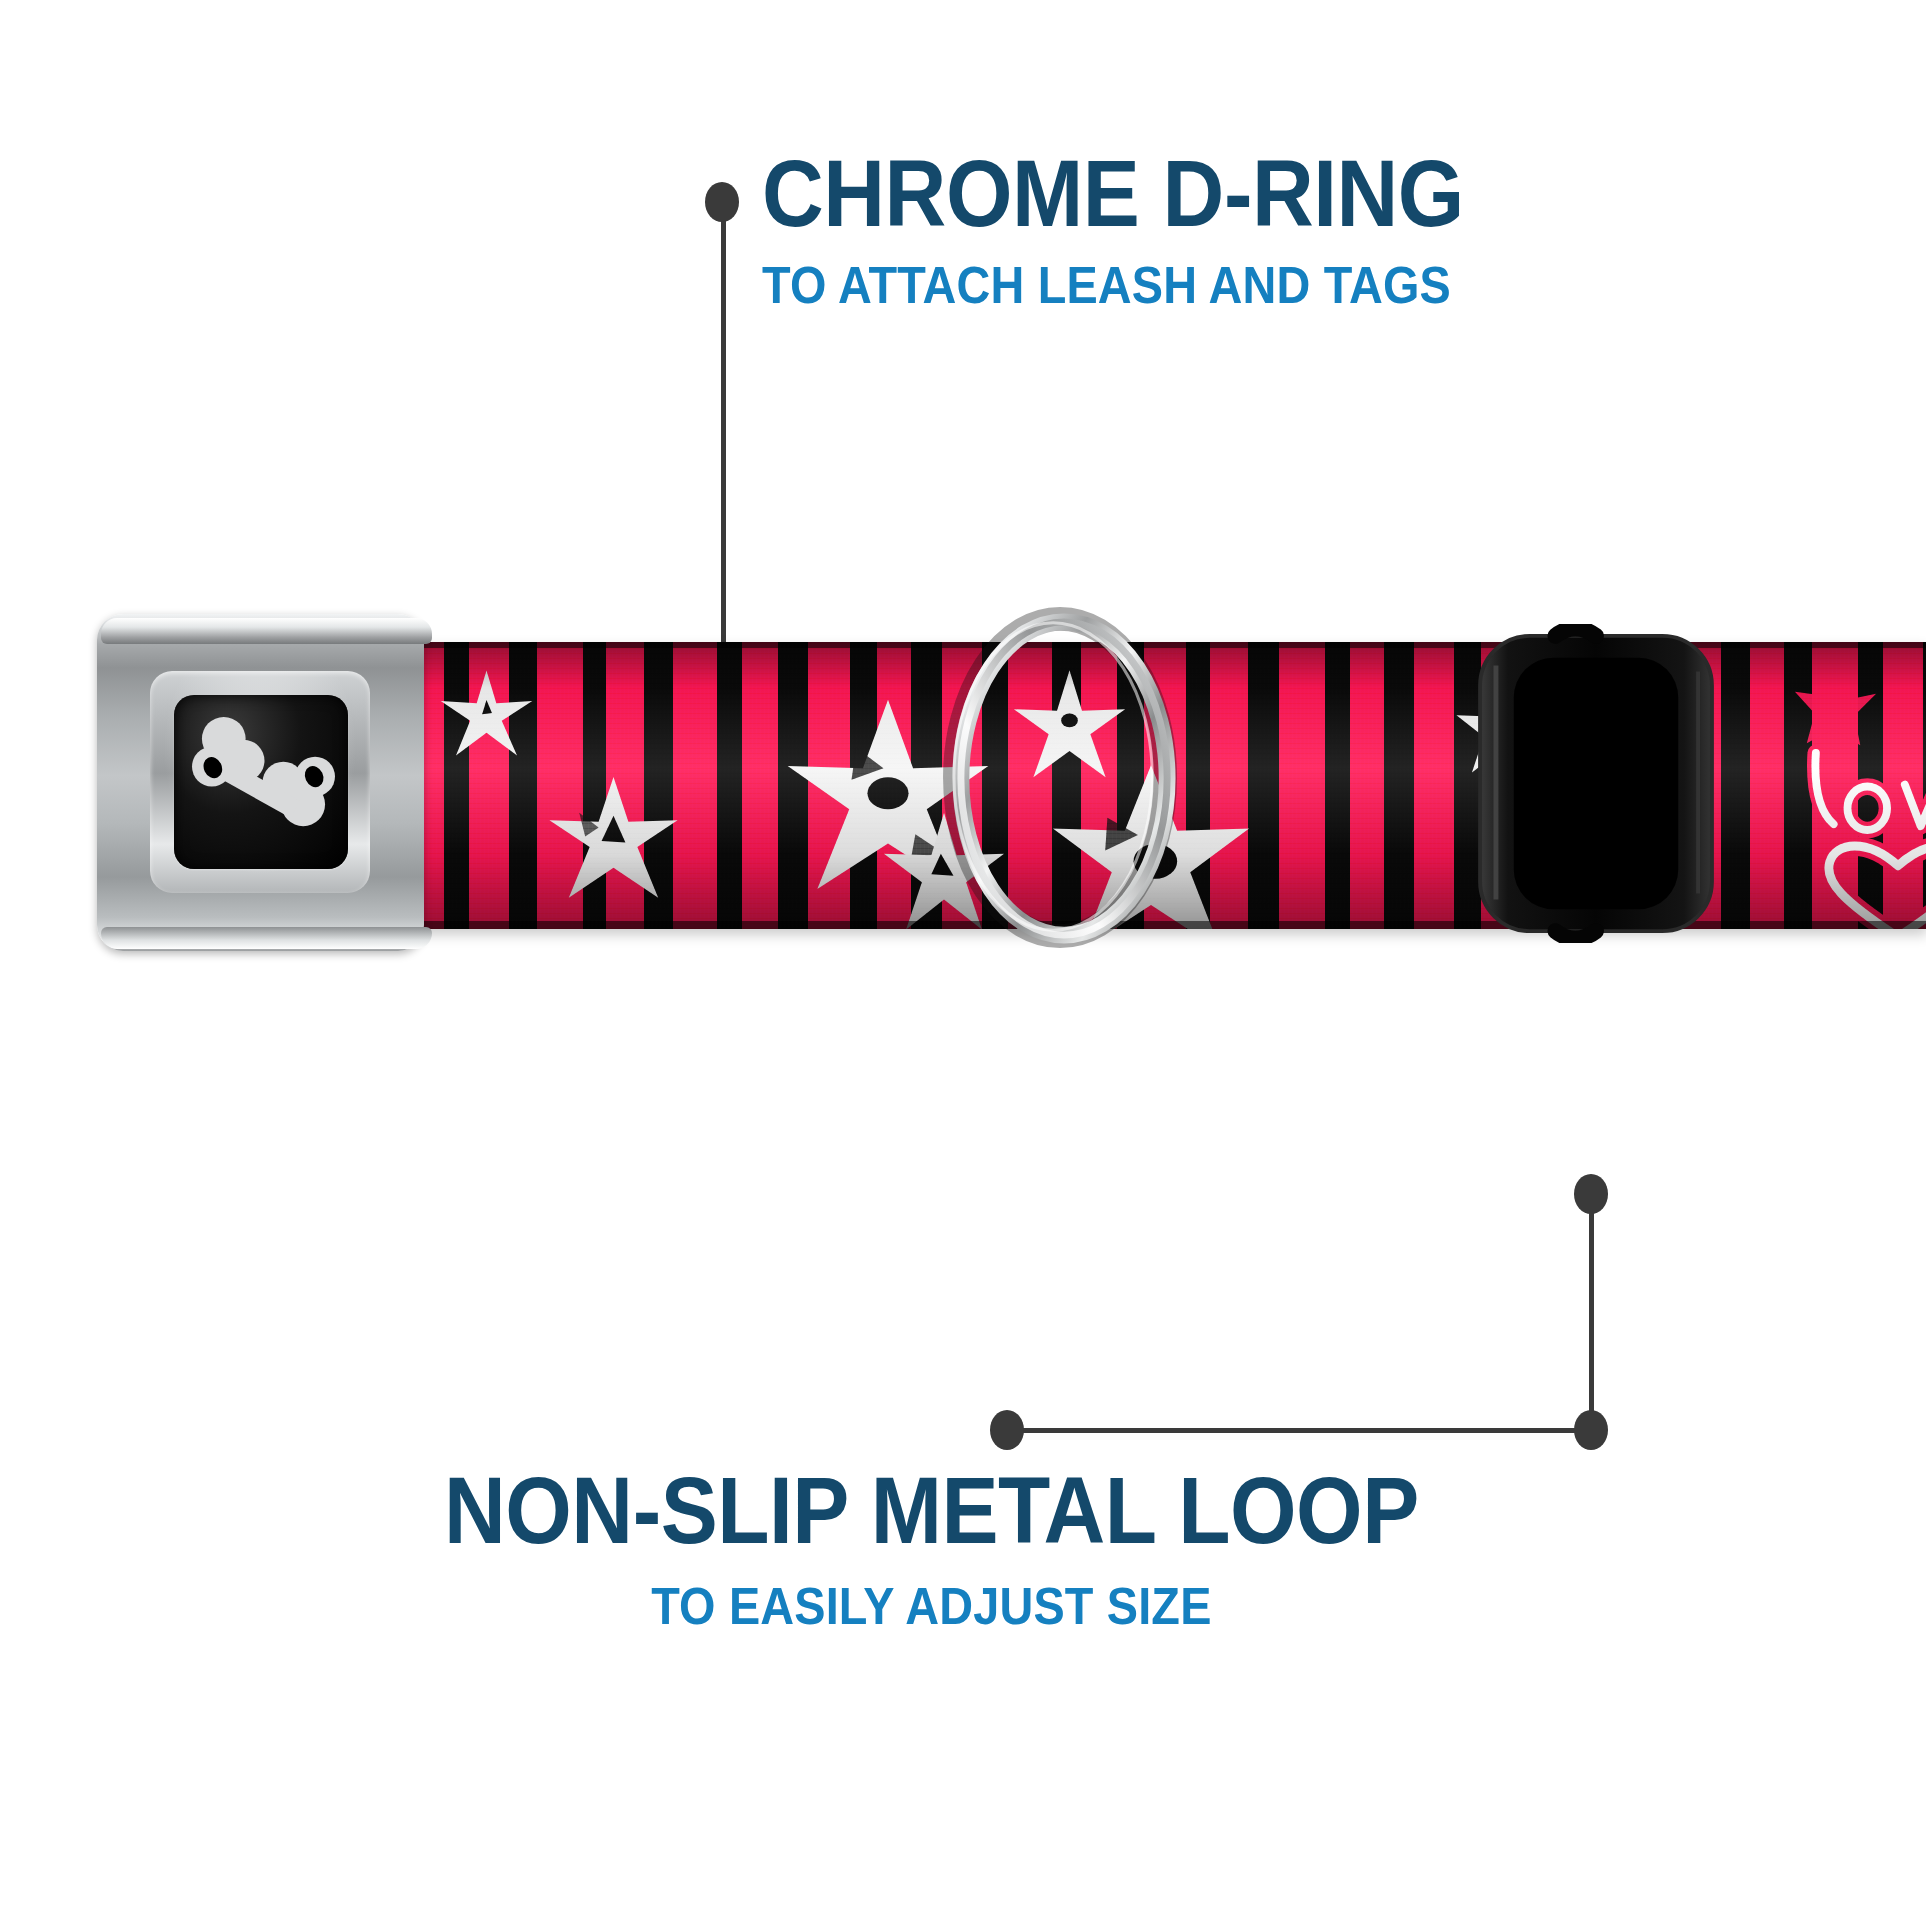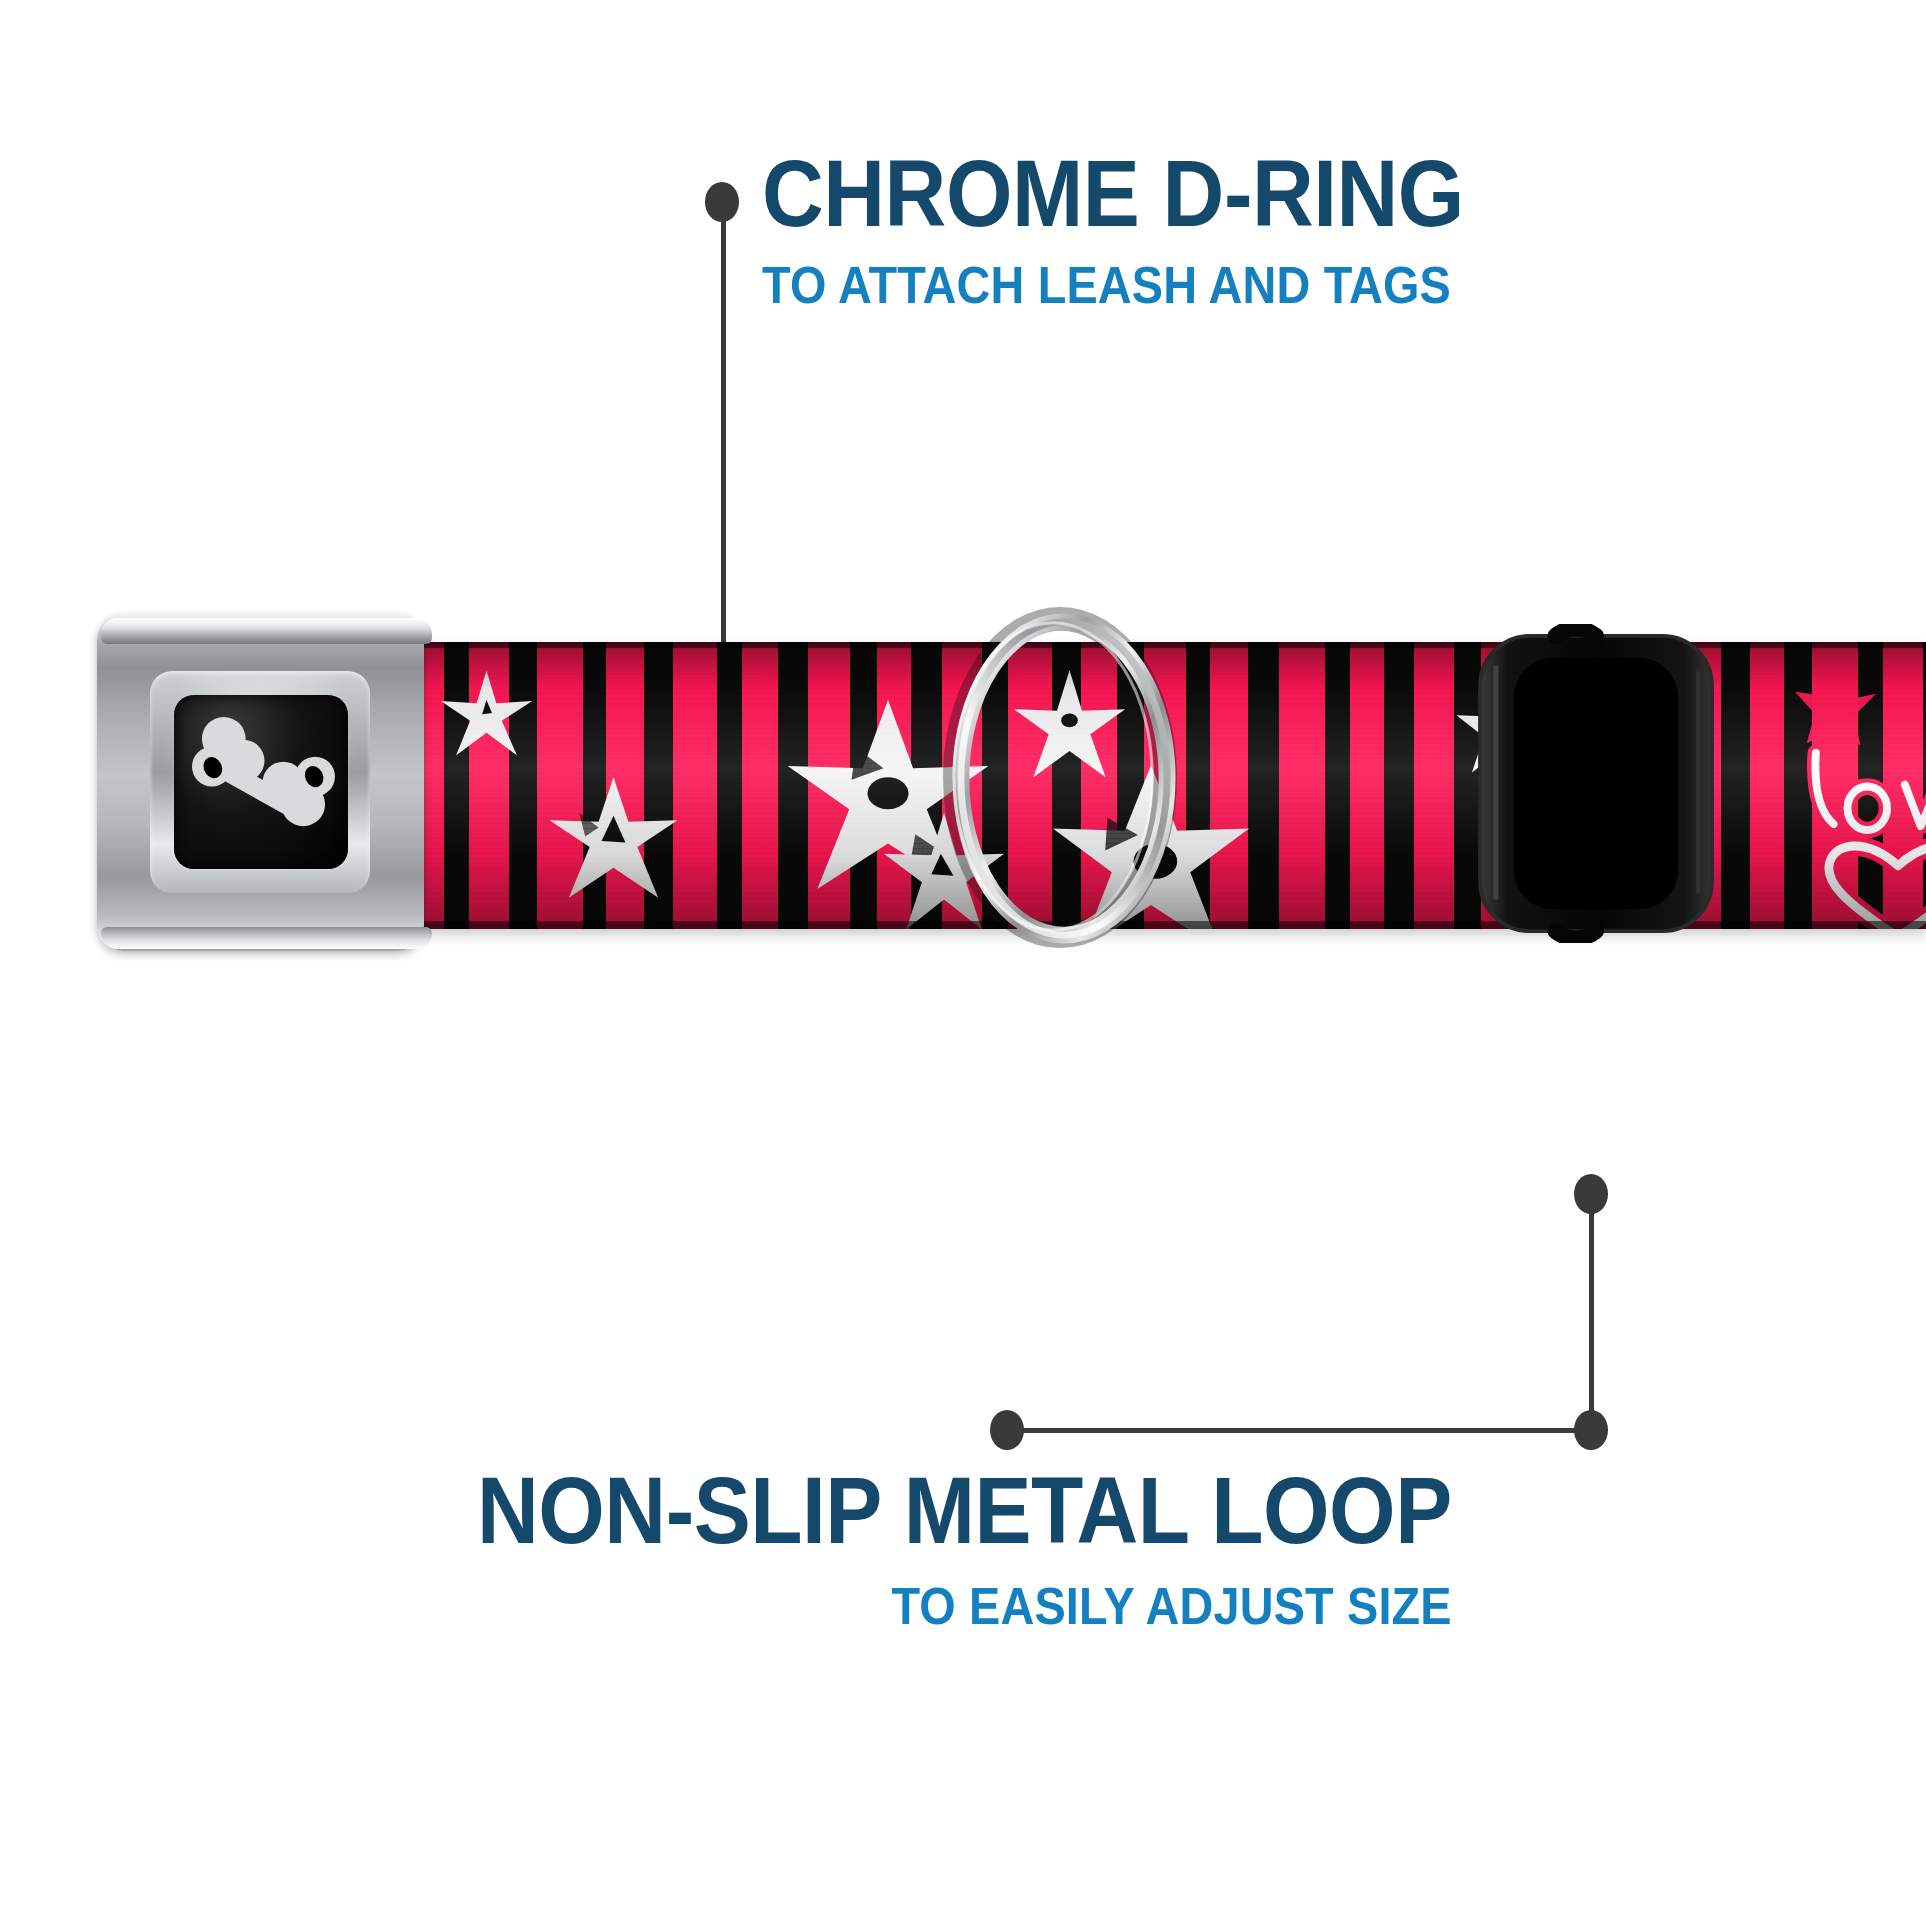--- a/index.html
+++ b/index.html
@@ -26,21 +26,21 @@
     letter-spacing:0.2px;
     line-height:1;
     white-space:nowrap;
     transform:scaleX(0.9);
   }
 
   #callout-dring{ left:762px; top:150px; text-align:left; }
   #callout-dring .hl{ font-size:95px; color:#14496B; transform-origin:left center; }
   #callout-dring .sub{ font-size:52px; color:#1580C0; margin-top:22px; transform-origin:left center; }
 
-  #callout-loop{ left:477px; top:1467px; text-align:right; }
+  #callout-loop{ left:444px; top:1467px; text-align:center; }
   #callout-loop .hl{ font-size:95px; color:#14496B; transform-origin:left center; }
   #callout-loop .sub{ font-size:52px; color:#1580C0; margin-top:26px; transform-origin:left center; }
 
   
   .leader{position:absolute;background:#3a3a3a;}
   .leader.v{width:5px;}
   .leader.h{height:5px;}
   .dot{position:absolute;background:#3a3a3a;border-radius:50%;width:34px;height:40px;}
 
   

